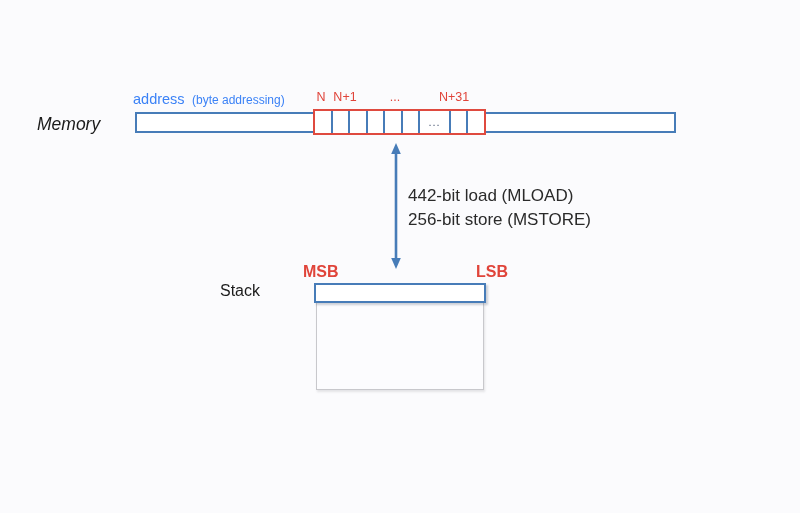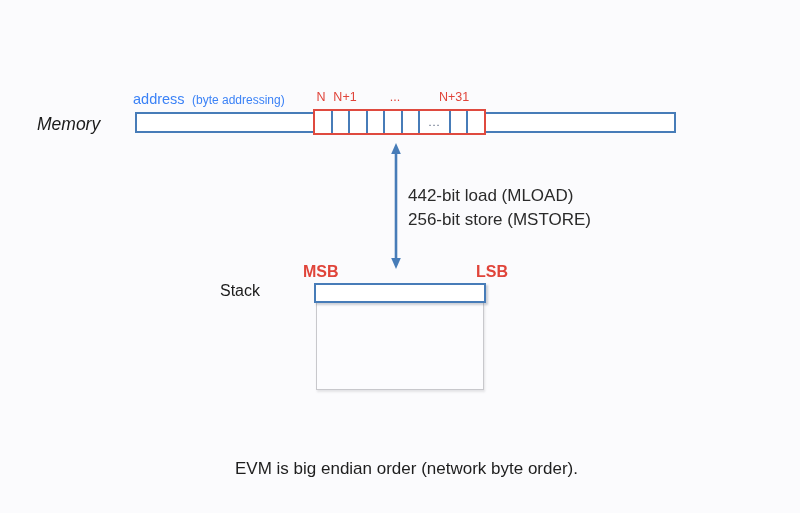--- a/index.html
+++ b/index.html
@@ -139,15 +139,14 @@
     <div>256-bit store (MSTORE)</div>
   </div>
 
   <div class="msb-label">MSB</div>
   <div class="lsb-label">LSB</div>
 
   <div class="stack-label">Stack</div>
   <div class="stack-top"></div>
   <div class="stack-body"></div>
 
-  <div class="caption">EVM is big endian order (network byte order).</div>
 
 </div>
 
 </body></html>

